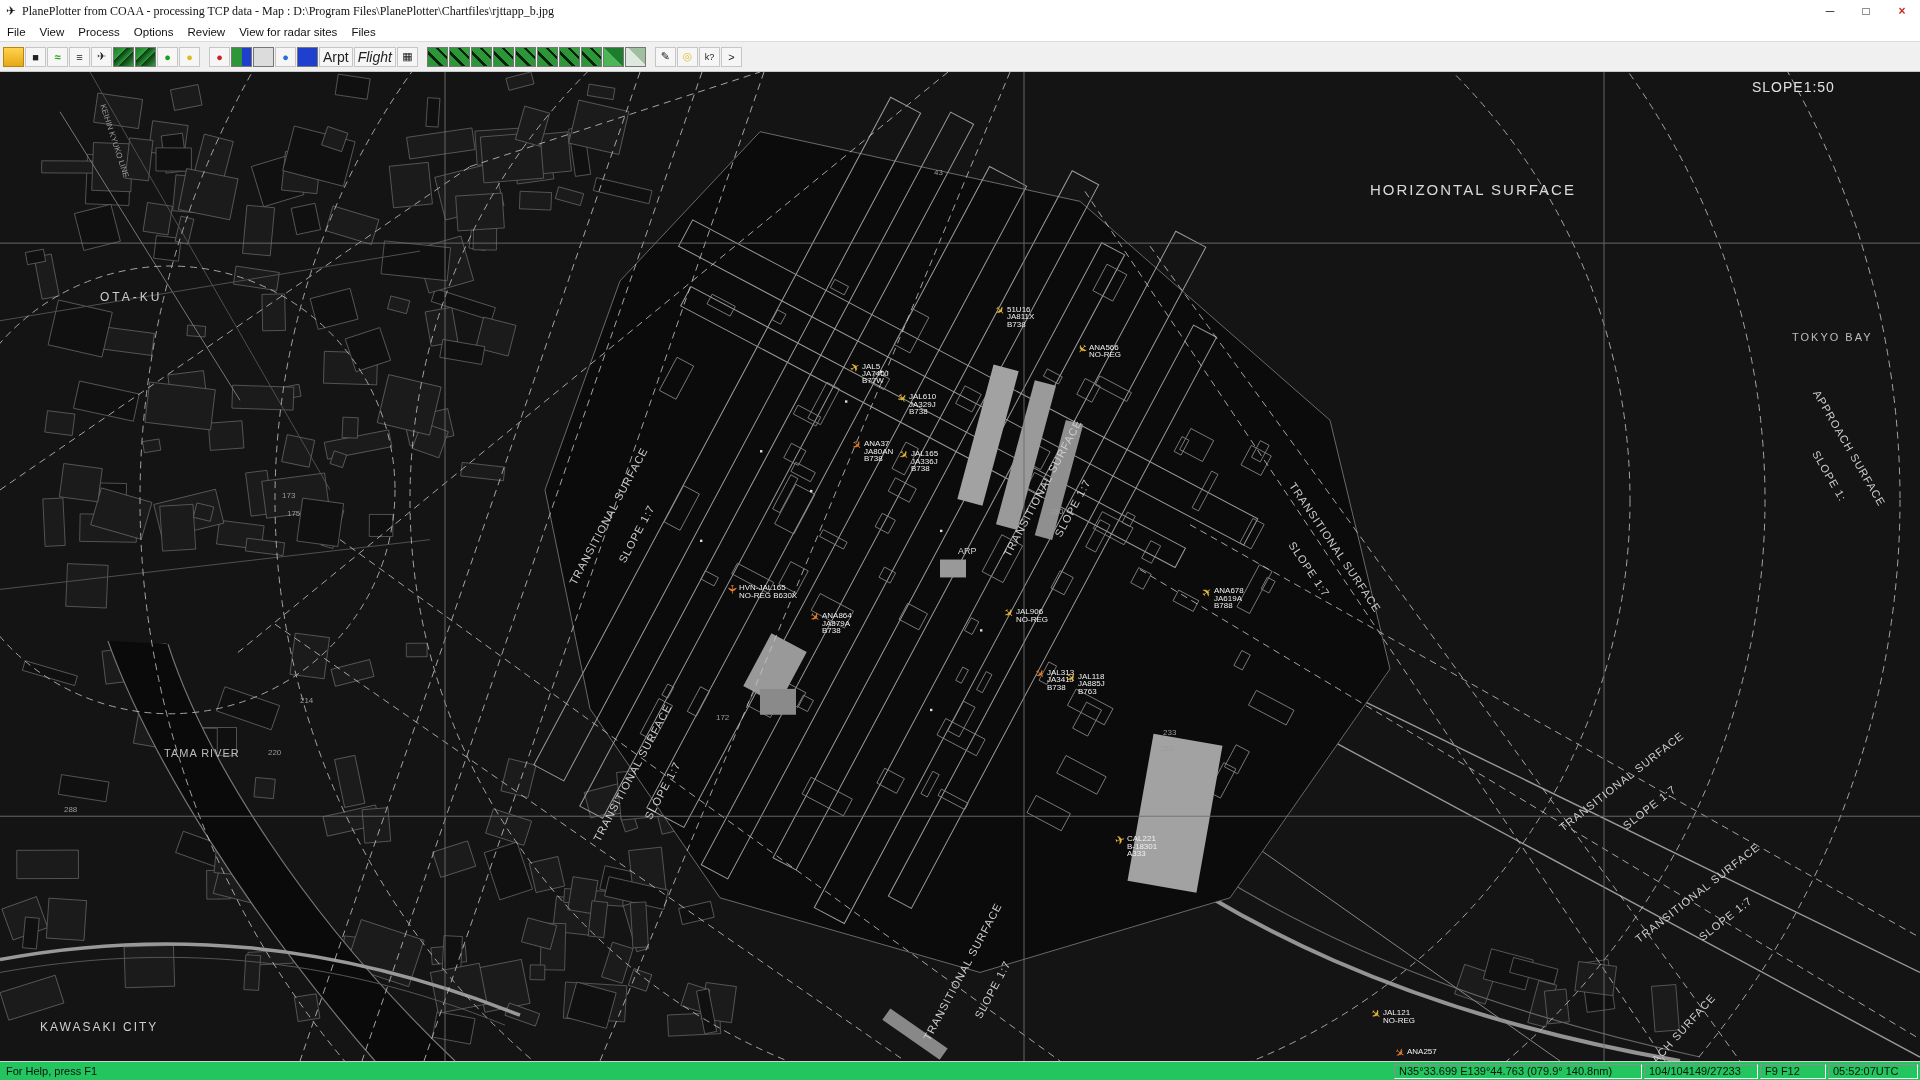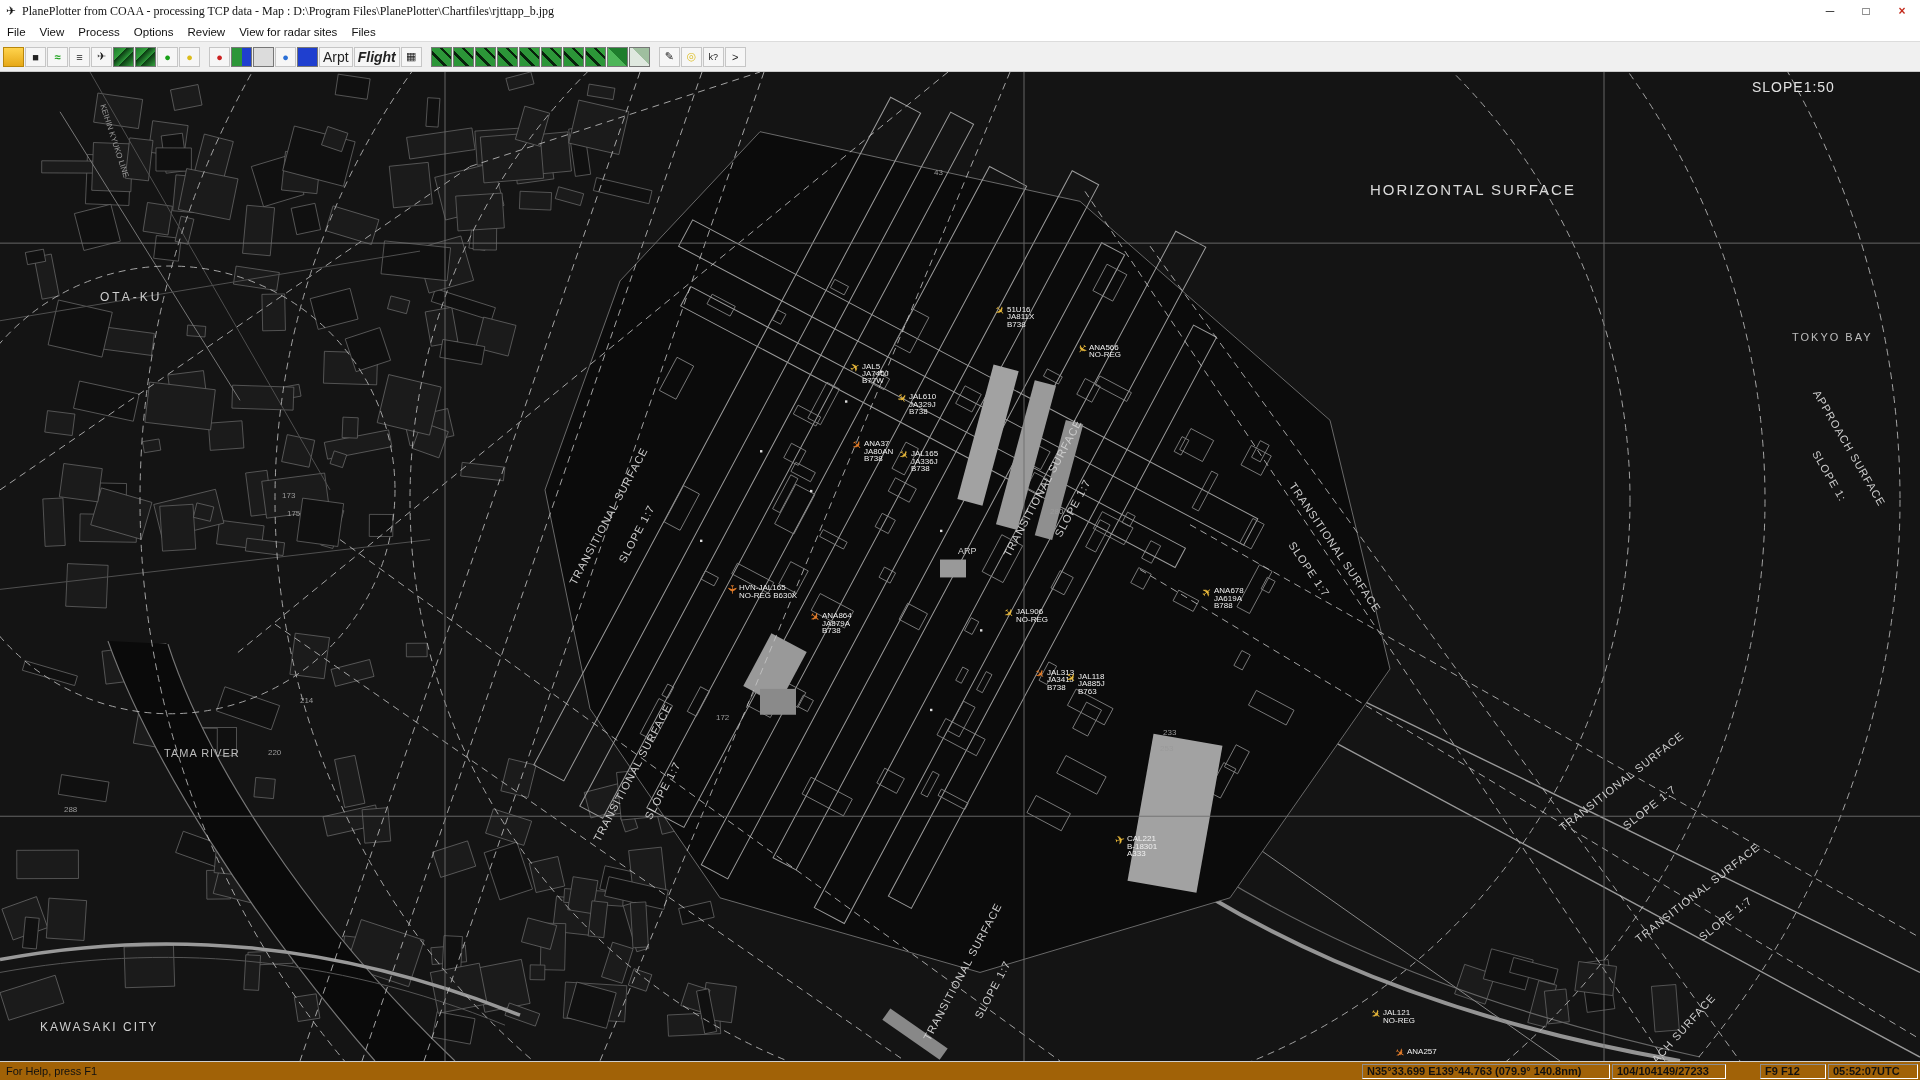--- a/index.html
+++ b/index.html
@@ -16,21 +16,21 @@
 
   
   #menubar{height:19px;background:#ffffff;display:flex;align-items:center;font-size:11.5px;color:#111;border-bottom:1px solid #dcdcdc;flex:0 0 auto;}
   .menu-item{padding:1px 7px;}
 
   
   #toolbar{height:27px;background:#f0f0f0;display:flex;align-items:center;padding:1px 3px;gap:1px;border-bottom:1px solid #c9c9c9;flex:0 0 auto;}
   .tb-btn{width:21px;height:20px;display:flex;align-items:center;justify-content:center;font-size:11px;color:#222;background:#f6f6f6;border:1px solid #c6c6c6;box-sizing:border-box;}
   .tb-sep{width:7px;height:20px;}
   .textbtn{width:auto;padding:0 3px;font-size:14px;}
-  .italic{font-style:italic;font-weight:bold;}
+  .italic{font-style:italic;}
   .small{font-size:9px;}
   .dot-green{color:#18a018;}
   .dot-yellow{color:#dcbc1c;}
   .dot-red{color:#cc2222;}
   .dot-blue{color:#2a6fd6;}
   .wave{color:#18a018;font-weight:bold;}
   .folder{background:linear-gradient(#ffd34d,#e6a817);border:1px solid #b8860b;}
   .tile{border:1px solid #777;}
   .tile-green{background:linear-gradient(135deg,#1e7d2c 0%,#34a23e 34%,#0b3a12 35%,#2c9638 60%,#0b3a12 61%,#34a23e 100%);}
   .tile-green2{background:linear-gradient(45deg,#2c9638 0 30%,#08220c 30% 42%,#2c9638 42% 68%,#08220c 68% 78%,#34a23e 78%);}
@@ -41,26 +41,26 @@
   .tile-gray{background:#dcdcdc;}
 
   
   #map{flex:1 1 auto;position:relative;background:#141414;overflow:hidden;}
   #mapsvg{display:block;width:100%;height:100%;}
   #mapsvg text{font-family:"Liberation Sans",sans-serif;}
   .spot{fill:#9a9a9a;font-size:8px;}
   .ac-label{fill:#f0f0f0;font-size:8px;}
 
   
-  #statusbar{height:18px;background:#a16207;display:flex;align-items:center;font-size:11px;color:#111;border-top:1px solid #cfcfcf;flex:0 0 auto;}
+  #statusbar{height:18px;background:#22c55e;display:flex;align-items:center;font-size:11px;color:#111;border-top:1px solid #cfcfcf;flex:0 0 auto;}
   #status-help{flex:1;padding-left:6px;}
-  .status-field{border:1px solid;border-color:#8d8d8d #ffffff #ffffff #8d8d8d;margin:1px 2px 1px 0;height:13px;display:flex;align-items:center;padding:0 4px;white-space:nowrap;overflow:hidden;font-weight:bold;}
+  .status-field{border:1px solid;border-color:#8d8d8d #ffffff #ffffff #8d8d8d;margin:1px 2px 1px 0;height:13px;display:flex;align-items:center;padding:0 4px;white-space:nowrap;overflow:hidden;}
   #status-position{width:238px;}
   #status-counters{width:104px;}
-  #status-keys{width:56px;margin-left:32px;}
+  #status-keys{width:56px;}
   #status-time{width:80px;}
 </style>
 </head>
 <body>
 
 <div id="app">
 
   <div id="titlebar">
     <span id="app-icon">✈</span>
     <span id="title-text">PlanePlotter from COAA - processing TCP data - Map : D:\Program Files\PlanePlotter\Chartfiles\rjttapp_b.jpg</span>

